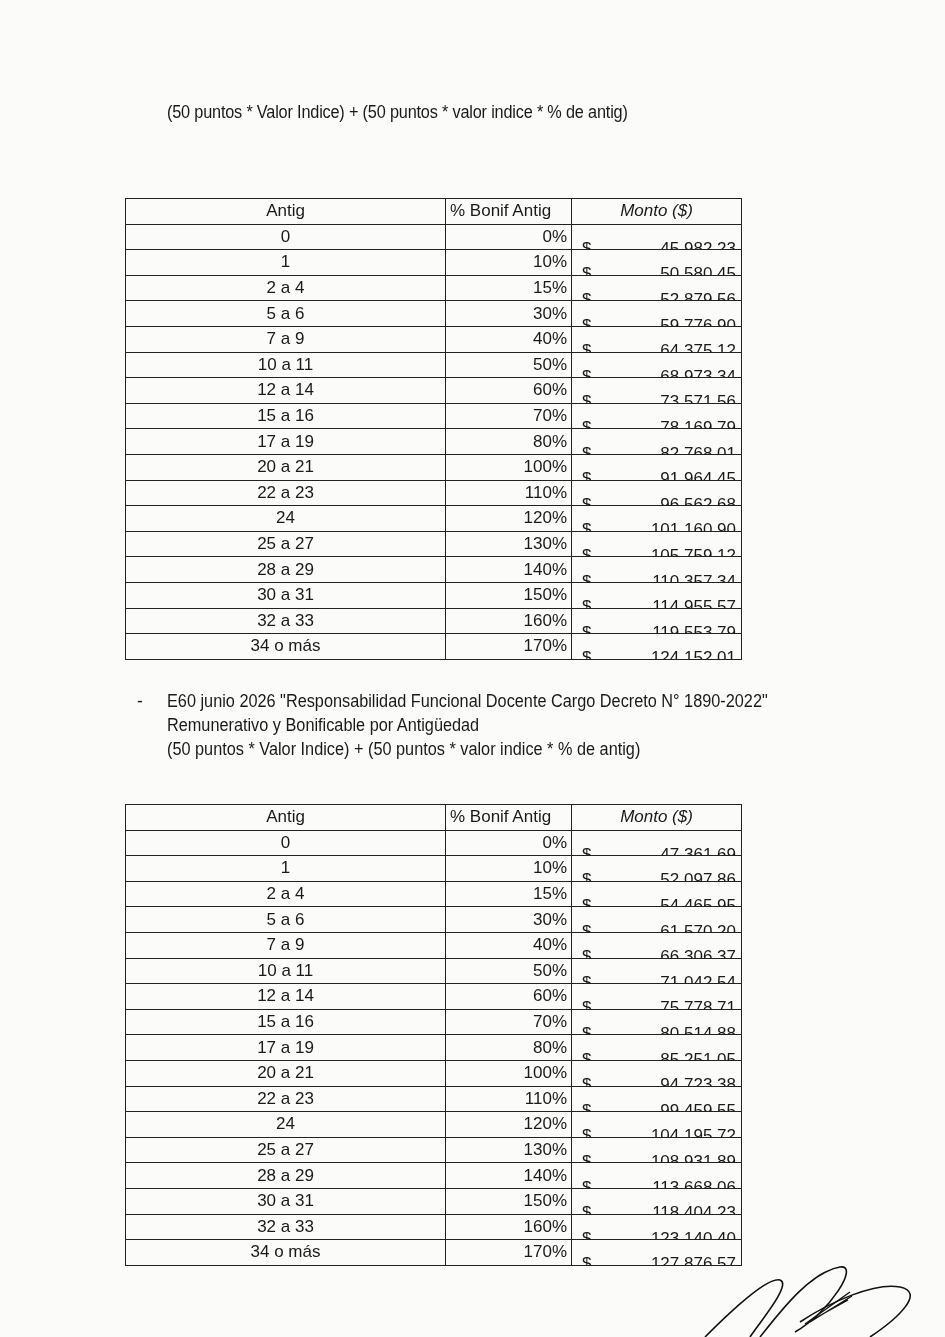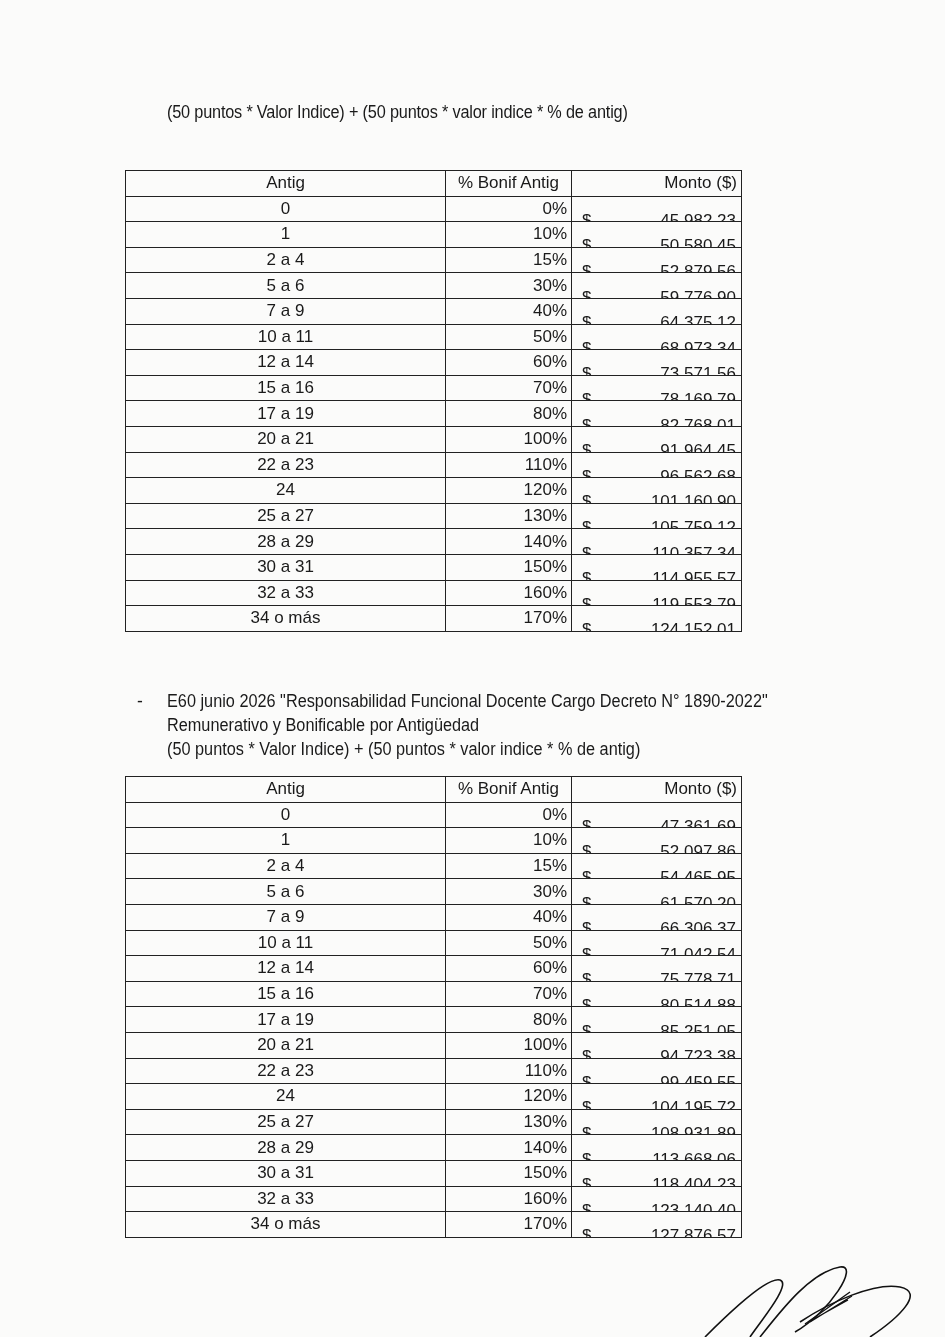--- a/index.html
+++ b/index.html
@@ -16,34 +16,34 @@
     }
     #formula-1 { top: 102px; }
     .section {
       position: absolute; left: 137px; top: 689px; font-size: 17.5px; line-height: 24px;
     }
     .section .bullet { position: absolute; left: 0; top: 0; }
     .section .lines { position: absolute; left: 30px; top: 0; white-space: nowrap;
       transform: scaleX(0.93); transform-origin: left top; }
     table.rates {
       position: absolute; left: 125px; border-collapse: collapse;
-      font-size: 17px; table-layout: fixed;
+      font-size: 17px; table-layout: fixed; margin-top: 28px;
     }
     #table-1 { top: 170px; }
     #table-2 { top: 776px; }
     table.rates td, table.rates th {
       border: 1.5px solid #222; padding: 0 4px; height: 24.6px; line-height: 24px;
       font-weight: normal; white-space: nowrap; overflow: hidden;
     }
     table.rates col.c1 { width: 320px; }
     table.rates col.c2 { width: 126px; }
     table.rates col.c3 { width: 170px; }
     th.h-antig { text-align: center; }
-    th.h-pct { text-align: center; }
-    th.h-monto { text-align: right; }
+    th.h-pct { text-align: left; }
+    th.h-monto { text-align: center; font-style: italic; }
     td.antig { text-align: center; }
     td.pct { text-align: right; }
     td.monto { position: relative; }
     td.monto .cur { position: absolute; left: 10px; }
     td.monto .amt { position: absolute; right: 5px; text-align: center; }
     .signature { position: absolute; left: 700px; top: 1262px; }
   </style>
 </head>
 <body>
 

